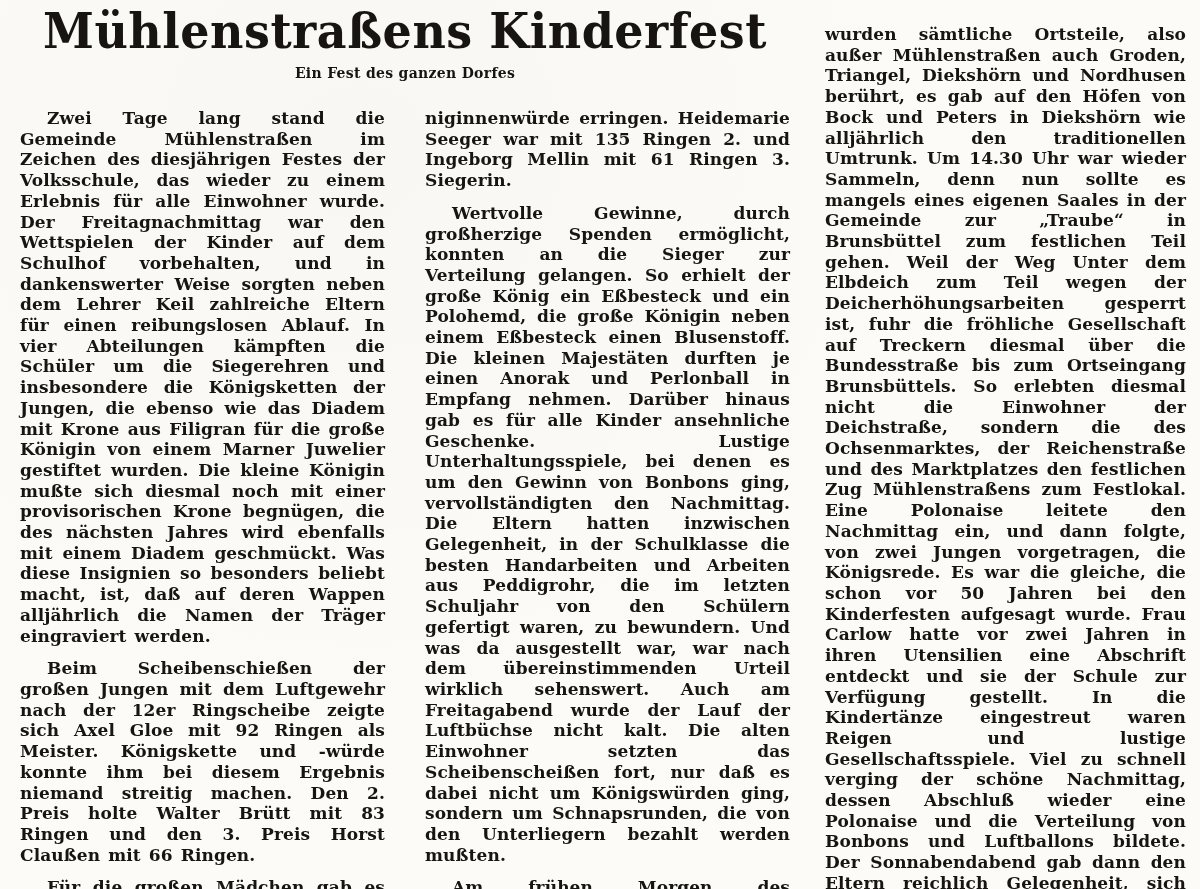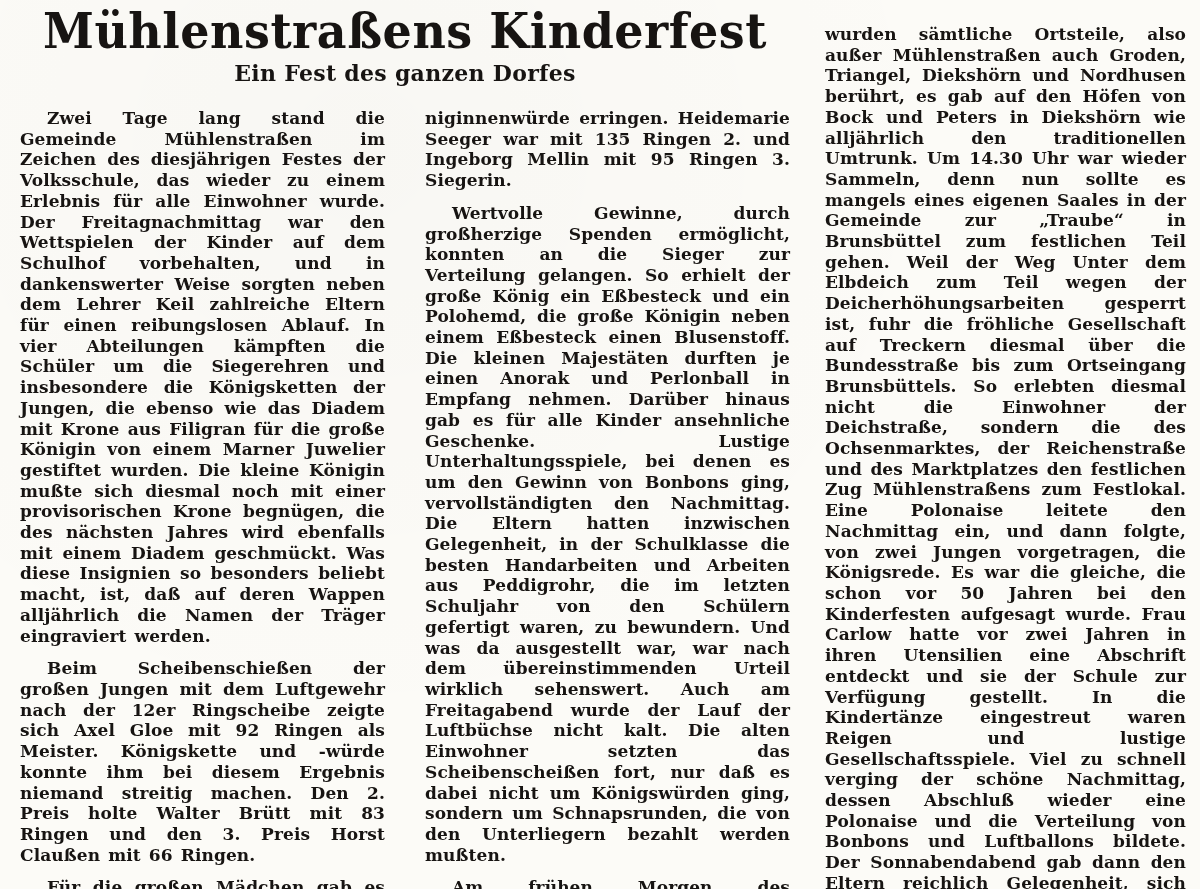--- a/index.html
+++ b/index.html
@@ -34,21 +34,21 @@
   }
   .title {
     font-size: 46px;
     line-height: 50px;
     font-weight: 900;
     letter-spacing: 0.5px;
     margin: 0;
     transform: scaleY(1.04);
   }
   .subtitle {
-    font-size: 22px;
+    font-size: 14px;
     line-height: 24px;
     font-weight: 900;
     margin-top: 5px;
     letter-spacing: 0.3px;
   }
   .cols12 {
     display: flex;
     gap: 16px;
     margin-top: 11px;
   }
@@ -99,21 +99,21 @@
 
     <div class="cols12">
       <div class="col">
         <p class="indent">Zwei Tage lang stand die Gemeinde Mühlenstraßen im Zeichen des diesjährigen Festes der Volksschule, das wieder zu einem Erlebnis für alle Einwohner wurde. Der Freitagnachmittag war den Wettspielen der Kinder auf dem Schulhof vorbehalten, und in dankenswerter Weise sorgten neben dem Lehrer Keil zahlreiche Eltern für einen reibungslosen Ablauf. In vier Abteilungen kämpften die Schüler um die Siegerehren und insbesondere die Königsketten der Jungen, die ebenso wie das Diadem mit Krone aus Filigran für die große Königin von einem Marner Juwelier gestiftet wurden. Die kleine Königin mußte sich diesmal noch mit einer provisorischen Krone begnügen, die des nächsten Jahres wird ebenfalls mit einem Diadem geschmückt. Was diese Insignien so besonders beliebt macht, ist, daß auf deren Wappen alljährlich die Namen der Träger eingraviert werden.</p>
         <p class="indent">Beim Scheibenschießen der großen Jungen mit dem Luftgewehr nach der 12er Ringscheibe zeigte sich Axel Gloe mit 92 Ringen als Meister. Königskette und -würde konnte ihm bei diesem Ergebnis niemand streitig machen. Den 2. Preis holte Walter Brütt mit 83 Ringen und den 3. Preis Horst Claußen mit 66 Ringen.</p>
         <p class="indent">Für die großen Mädchen gab es wieder das beliebte Korbwerfen. Hannelore Timmermann wurde mit 41 Treffern Königin. Es folgten Annegret Claußen mit 32 Treffern und Elke Tiedemann mit ebenfalls 32 Treffern.</p>
 
       </div>
 
       <div class="col">
-        <p>niginnenwürde erringen. Heidemarie Seeger war mit 135 Ringen 2. und Ingeborg Mellin mit 95 Ringen 3. Siegerin.</p>
+        <p>niginnenwürde erringen. Heidemarie Seeger war mit 135 Ringen 2. und Ingeborg Mellin mit 61 Ringen 3. Siegerin.</p>
         <p class="indent">Wertvolle Gewinne, durch großherzige Spenden ermöglicht, konnten an die Sieger zur Verteilung gelangen. So erhielt der große König ein Eßbesteck und ein Polohemd, die große Königin neben einem Eßbesteck einen Blusenstoff. Die kleinen Majestäten durften je einen Anorak und Perlonball in Empfang nehmen. Darüber hinaus gab es für alle Kinder ansehnliche Geschenke. Lustige Unterhaltungsspiele, bei denen es um den Gewinn von Bonbons ging, vervollständigten den Nachmittag. Die Eltern hatten inzwischen Gelegenheit, in der Schulklasse die besten Handarbeiten und Arbeiten aus Peddigrohr, die im letzten Schuljahr von den Schülern gefertigt waren, zu bewundern. Und was da ausgestellt war, war nach dem übereinstimmenden Urteil wirklich sehenswert. Auch am Freitagabend wurde der Lauf der Luftbüchse nicht kalt. Die alten Einwohner setzten das Scheibenscheißen fort, nur daß es dabei nicht um Königswürden ging, sondern um Schnapsrunden, die von den Unterliegern bezahlt werden mußten.</p>
         <p class="indent">Am frühen Morgen des Sonnabend wurden auf den verschiedenen Bauernhöfen die Pferde und Wagen für den Umzug der Kinder geschmückt. Von der Schule ausgehend,</p>
       </div>
     </div>
   </div>
 
   <div class="col3 col">
     <p>wurden sämtliche Ortsteile, also außer Mühlenstraßen auch Groden, Triangel, Diekshörn und Nordhusen berührt, es gab auf den Höfen von Bock und Peters in Diekshörn wie alljährlich den traditionellen Umtrunk. Um 14.30 Uhr war wieder Sammeln, denn nun sollte es mangels eines eigenen Saales in der Gemeinde zur „Traube“ in Brunsbüttel zum festlichen Teil gehen. Weil der Weg Unter dem Elbdeich zum Teil wegen der Deicherhöhungsarbeiten gesperrt ist, fuhr die fröhliche Gesellschaft auf Treckern diesmal über die Bundesstraße bis zum Ortseingang Brunsbüttels. So erlebten diesmal nicht die Einwohner der Deichstraße, sondern die des Ochsenmarktes, der Reichenstraße und des Marktplatzes den festlichen Zug Mühlenstraßens zum Festlokal. Eine Polonaise leitete den Nachmittag ein, und dann folgte, von zwei Jungen vorgetragen, die Königsrede. Es war die gleiche, die schon vor 50 Jahren bei den Kinderfesten aufgesagt wurde. Frau Carlow hatte vor zwei Jahren in ihren Utensilien eine Abschrift entdeckt und sie der Schule zur Verfügung gestellt. In die Kindertänze eingestreut waren Reigen und lustige Gesellschaftsspiele. Viel zu schnell verging der schöne Nachmittag, dessen Abschluß wieder eine Polonaise und die Verteilung von Bonbons und Luftballons bildete. Der Sonnabendabend gab dann den Eltern reichlich Gelegenheit, sich bei den Klängen der Kapelle beim Tanze zu drehen. Es war wieder das einzige Fest der Bewohner Mühlenstraßens, auf dem sie vollkommen unter sich</p>
     <div class="last-line">
       <span>waren.</span>

